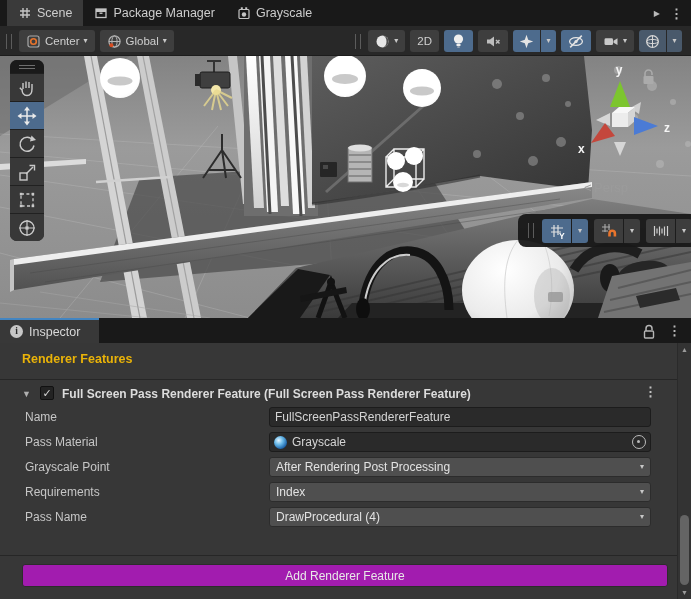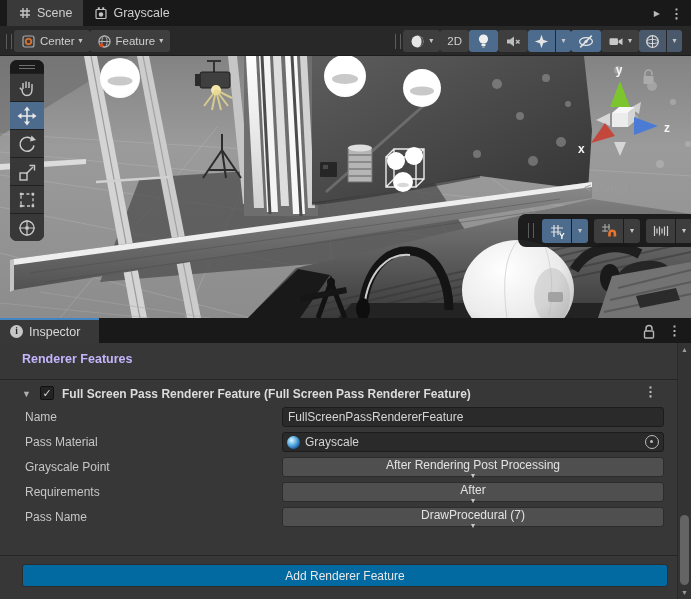--- a/index.html
+++ b/index.html
@@ -10,21 +10,21 @@
   #tabbar { position:absolute; left:0; top:0; width:691px; height:26px; background:#191919; display:flex; align-items:stretch; padding-left:7px; }
   .tab { display:flex; align-items:center; gap:5px; padding:12px 11px; color:#cdcdcd; font-size:12.5px; cursor:default; }
   .tab.active { background:#3a3a3a; }
   .tab .ticon { flex:0 0 auto; }
   #tabbar-right { margin-left:auto; display:flex; align-items:center; gap:10px; padding-right:8px; color:#b9b9b9; }
   #tabbar-right .ovf { font-size:8px; }
   #tabbar-right .kebab { font-size:13px; font-weight:bold; }
 
   
   #toolbar { position:absolute; left:0; top:26px; width:691px; height:30px; background:#282828; border-bottom:1px solid #1c1c1c; }
-  .tb-cluster { position:absolute; top:4px; height:22px; display:flex; align-items:center; }
+  .tb-cluster { position:absolute; top:4px; height:22px; display:flex; align-items:center; gap:5px; }
   #tb-left { left:4px; }
   #tb-right { right:9px; }
   .vhandle { width:6px; height:15px; border-left:1px solid #5c5c5c; border-right:1px solid #5c5c5c; margin:0 2px; }
   .tbtn { height:22px; display:flex; align-items:center; justify-content:center; gap:4px; background:#3e3e3e; border:none; border-radius:3px; color:#cfcfcf; font-size:11.5px; padding:0 7px; font-family:inherit; }
   .tbtn.blue { background:#4d6b8d; color:#eee; }
   .tbtn.bluegray { background:#49596b; color:#eee; }
   .dd { font-size:8px; color:#c8c8c8; line-height:1; }
   .split { display:flex; gap:1px; }
   .split .main { border-radius:3px 0 0 3px; padding:0 6px; }
   .split .arr { border-radius:0 3px 3px 0; width:15px; padding:0; }
@@ -49,58 +49,66 @@
 
   
   #insp-tabbar { position:absolute; left:0; top:318px; width:691px; height:25px; background:#191919; }
   #insp-tab { position:absolute; left:0; top:0; height:25px; width:99px; background:#383838; border-top:2px solid #4385c1; display:flex; align-items:center; gap:6px; padding:0 10px; font-size:12.5px; color:#d8d8d8; }
   .info-badge { width:13px; height:13px; border-radius:50%; background:#c7c7c7; color:#2a2a2a; font-weight:bold; font-size:9.5px; line-height:13px; text-align:center; font-family:"Liberation Serif",serif; }
   #insp-tab-right { position:absolute; right:10px; top:0; height:25px; display:flex; align-items:center; gap:12px; color:#b9b9b9; }
   #insp-tab-right .kebab { font-size:13px; font-weight:bold; }
 
   
   #insp-body { position:absolute; left:0; top:343px; width:691px; height:256px; background:#373737; }
-  #section-title { position:absolute; left:22px; top:9px; font-weight:bold; font-size:12.5px; color:#c4b5fd; }
+  #section-title { position:absolute; left:22px; top:9px; font-weight:bold; font-size:12.5px; color:#eab308; }
   .hdivider { position:absolute; left:0; width:691px; height:1px; background:#262626; }
   #feat-header { position:absolute; left:0; top:38px; width:677px; height:25px; display:flex; align-items:center; }
   #feat-foldout { position:absolute; left:22px; font-size:9px; color:#b0b0b0; }
   #feat-check { position:absolute; left:40px; top:5px; width:14px; height:14px; background:#232323; border:1px solid #111; border-radius:2px; color:#d6d6d6; font-size:11px; line-height:13px; text-align:center; }
   #feat-title { position:absolute; left:62px; font-weight:bold; font-size:12px; color:#dcdcdc; white-space:nowrap; }
   #feat-kebab { position:absolute; right:20px; top:3px; color:#c2c2c2; font-size:13px; font-weight:bold; }
   .frow { position:absolute; left:0; width:691px; height:22px; }
   .flabel { position:absolute; left:25px; top:3px; color:#c6c6c6; }
-  .fctrl { position:absolute; left:282px; width:382px; height:20px; top:0; }
+  .fctrl { position:absolute; left:269px; width:382px; height:20px; top:0; }
   .text-field { width:100%; height:20px; background:#2a2a2a; border:1px solid #1c1c1c; border-radius:3px; color:#d4d4d4; font-size:12px; font-family:inherit; padding:0 5px; }
   .obj-field { background:#2a2a2a; border:1px solid #1c1c1c; border-radius:3px; display:flex; align-items:center; gap:5px; padding:0 4px; height:20px; color:#d4d4d4; }
   .obj-field .spacer { flex:1; }
   .mat-sphere { width:13px; height:13px; border-radius:50%; background:radial-gradient(circle at 36% 34%, #e5f4ff 0%, #69b9e8 35%, #1d62a8 72%, #0c3e74 100%); }
   .picker { width:14px; height:14px; border-radius:50%; border:1.4px solid #bbb; position:relative; }
   .picker::after { content:""; position:absolute; left:4px; top:4px; width:3px; height:3px; border-radius:50%; background:#bbb; }
-  .dropdown { background:#4f4f4f; border:1px solid #2c2c2c; border-radius:3px; display:flex; align-items:center; padding:0 6px; height:20px; color:#e2e2e2;flex-direction:column; }
+  .dropdown { background:#4f4f4f; border:1px solid #2c2c2c; border-radius:3px; display:flex; align-items:center; padding:0 6px; height:20px; color:#e2e2e2; }
   .dropdown .spacer { flex:1; }
-  #add-btn { position:absolute; left:22px; top:221px; width:646px; height:23px; background:#0369a1; border:1px solid #2c2c2c; border-radius:3px; color:#e8e8e8; font-size:12px; font-family:inherit; }
+  #add-btn { position:absolute; left:22px; top:221px; width:646px; height:23px; background:#a21caf; border:1px solid #2c2c2c; border-radius:3px; color:#e8e8e8; font-size:12px; font-family:inherit; }
 
   
   #scrollbar { position:absolute; right:0; top:0; width:14px; height:256px; background:#333333; border-left:1px solid #2a2a2a; }
   .sb-arrow { position:absolute; left:0; width:13px; text-align:center; font-size:7px; color:#9a9a9a; }
   #sb-thumb { position:absolute; left:2px; top:172px; width:9px; height:70px; background:#646464; border-radius:5px; }
 
   svg text { font-family:"Liberation Sans",sans-serif; }
 </style>
 </head>
 <body>
 
 <div id="app">
 
   <div id="tabbar">
     <div class="tab active">
       <svg class="ticon" width="14" height="14">
           <path d="M2,5 H12 M2,9 H12 M5,2 V12 M9,2 V12" stroke="#c4c4c4" stroke-width="1.4" fill="none"></path>
         </svg>
       <span>Scene</span>
+    </div>
+    <div class="tab">
+      <svg class="ticon" width="14" height="14">
+          <rect x="2" y="3" width="10" height="8.5" fill="none" stroke="#c4c4c4" stroke-width="1.3"></rect>
+          <rect x="2" y="3" width="10" height="3" fill="#c4c4c4"></rect>
+          <rect x="5.5" y="6.5" width="3" height="1.4" fill="#c4c4c4"></rect>
+        </svg>
+      <span>Package Manager</span>
     </div>
     <div class="tab" style="max-width:97px; overflow:hidden;">
       <svg class="ticon" width="14" height="14" style="flex:0 0 14px">
           <rect x="2" y="3.5" width="10" height="9" rx="1" fill="none" stroke="#c4c4c4" stroke-width="1.2"></rect>
           <circle cx="7" cy="8.5" r="2.2" fill="#c4c4c4"></circle>
           <rect x="3.8" y="1.3" width="2" height="2.2" fill="#c4c4c4"></rect>
           <rect x="8.2" y="1.3" width="2" height="2.2" fill="#c4c4c4"></rect>
         </svg>
       <span style="white-space:nowrap">Grayscale</span>
     </div>
@@ -121,21 +129,21 @@
         <span>Center</span>
         <span class="dd">▾</span>
       </button>
       <button class="tbtn">
         <svg width="15" height="15">
             <circle cx="7.5" cy="7.5" r="5.6" fill="none" stroke="#b5b5b5" stroke-width="1.2"></circle>
             <ellipse cx="7.5" cy="7.5" rx="2.6" ry="5.6" fill="none" stroke="#b5b5b5" stroke-width="1"></ellipse>
             <path d="M1.9,7.5 H13.1" stroke="#b5b5b5" stroke-width="1"></path>
             <circle cx="4.4" cy="11.2" r="2" fill="#d84b1f"></circle>
           </svg>
-        <span>Feature</span>
+        <span>Global</span>
         <span class="dd">▾</span>
       </button>
     </div>
     <div class="tb-cluster" id="tb-right">
       <div class="vhandle"></div>
       <button class="tbtn">
         <svg width="15" height="15">
             <circle cx="7.5" cy="7.5" r="6" fill="#e6e6e6"></circle>
             <path d="M7.5,1.5 a6,6 0 0 1 0,12 a4,6 0 0 0 0,-12 Z" fill="#4e4e4e"></path>
           </svg>
@@ -535,32 +543,32 @@
           <span class="spacer"></span>
           <span class="dd">▾</span>
         </div>
       </div>
     </div>
 
     <div class="frow" style="top:139px">
       <span class="flabel">Requirements</span>
       <div class="fctrl">
         <div class="dropdown">
-          <span>After</span>
+          <span>Index</span>
           <span class="spacer"></span>
           <span class="dd">▾</span>
         </div>
       </div>
     </div>
 
     <div class="frow" style="top:164px">
       <span class="flabel">Pass Name</span>
       <div class="fctrl">
         <div class="dropdown">
-          <span>DrawProcedural (7)</span>
+          <span>DrawProcedural (4)</span>
           <span class="spacer"></span>
           <span class="dd">▾</span>
         </div>
       </div>
     </div>
 
     <div class="hdivider" style="top:212px"></div>
     <button id="add-btn">Add Renderer Feature</button>
 
     <div id="scrollbar">

